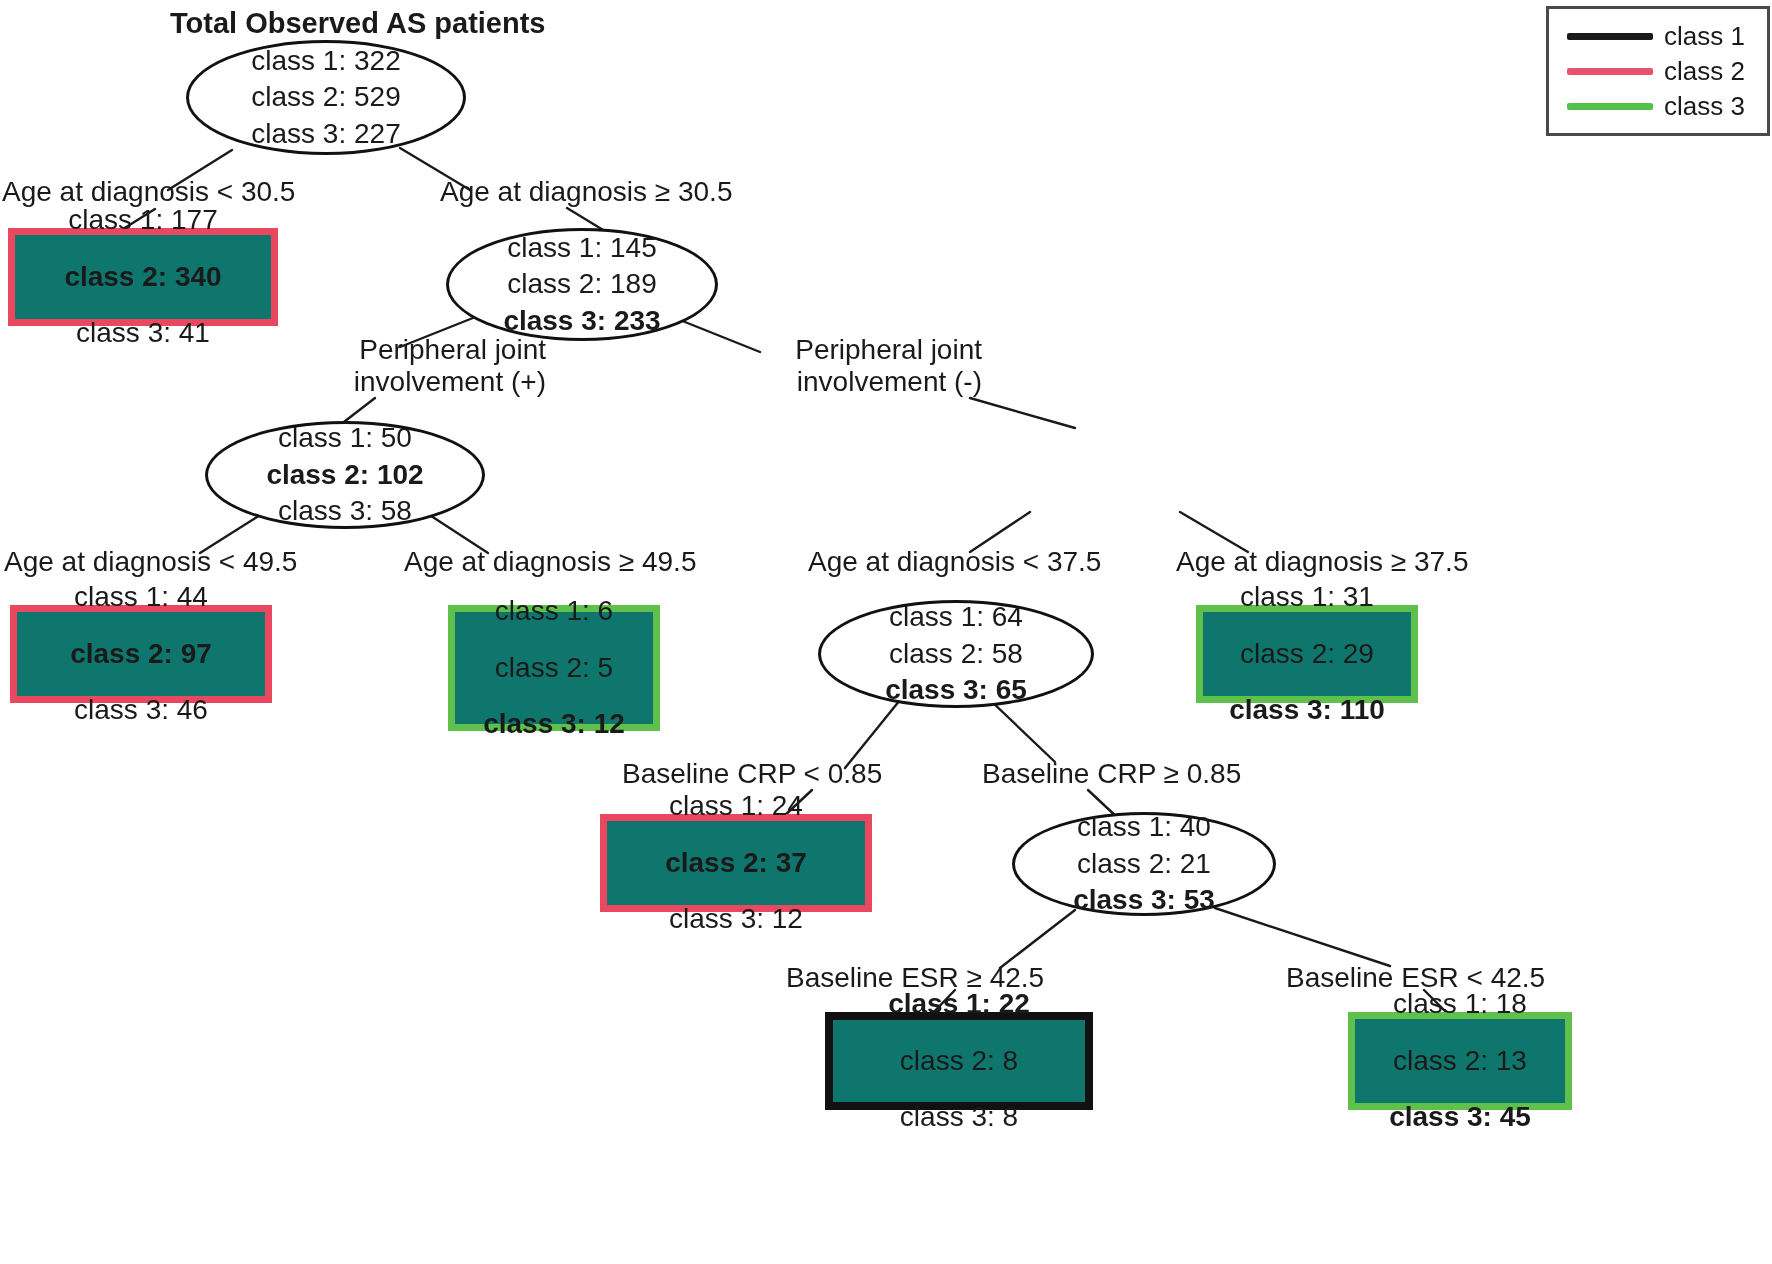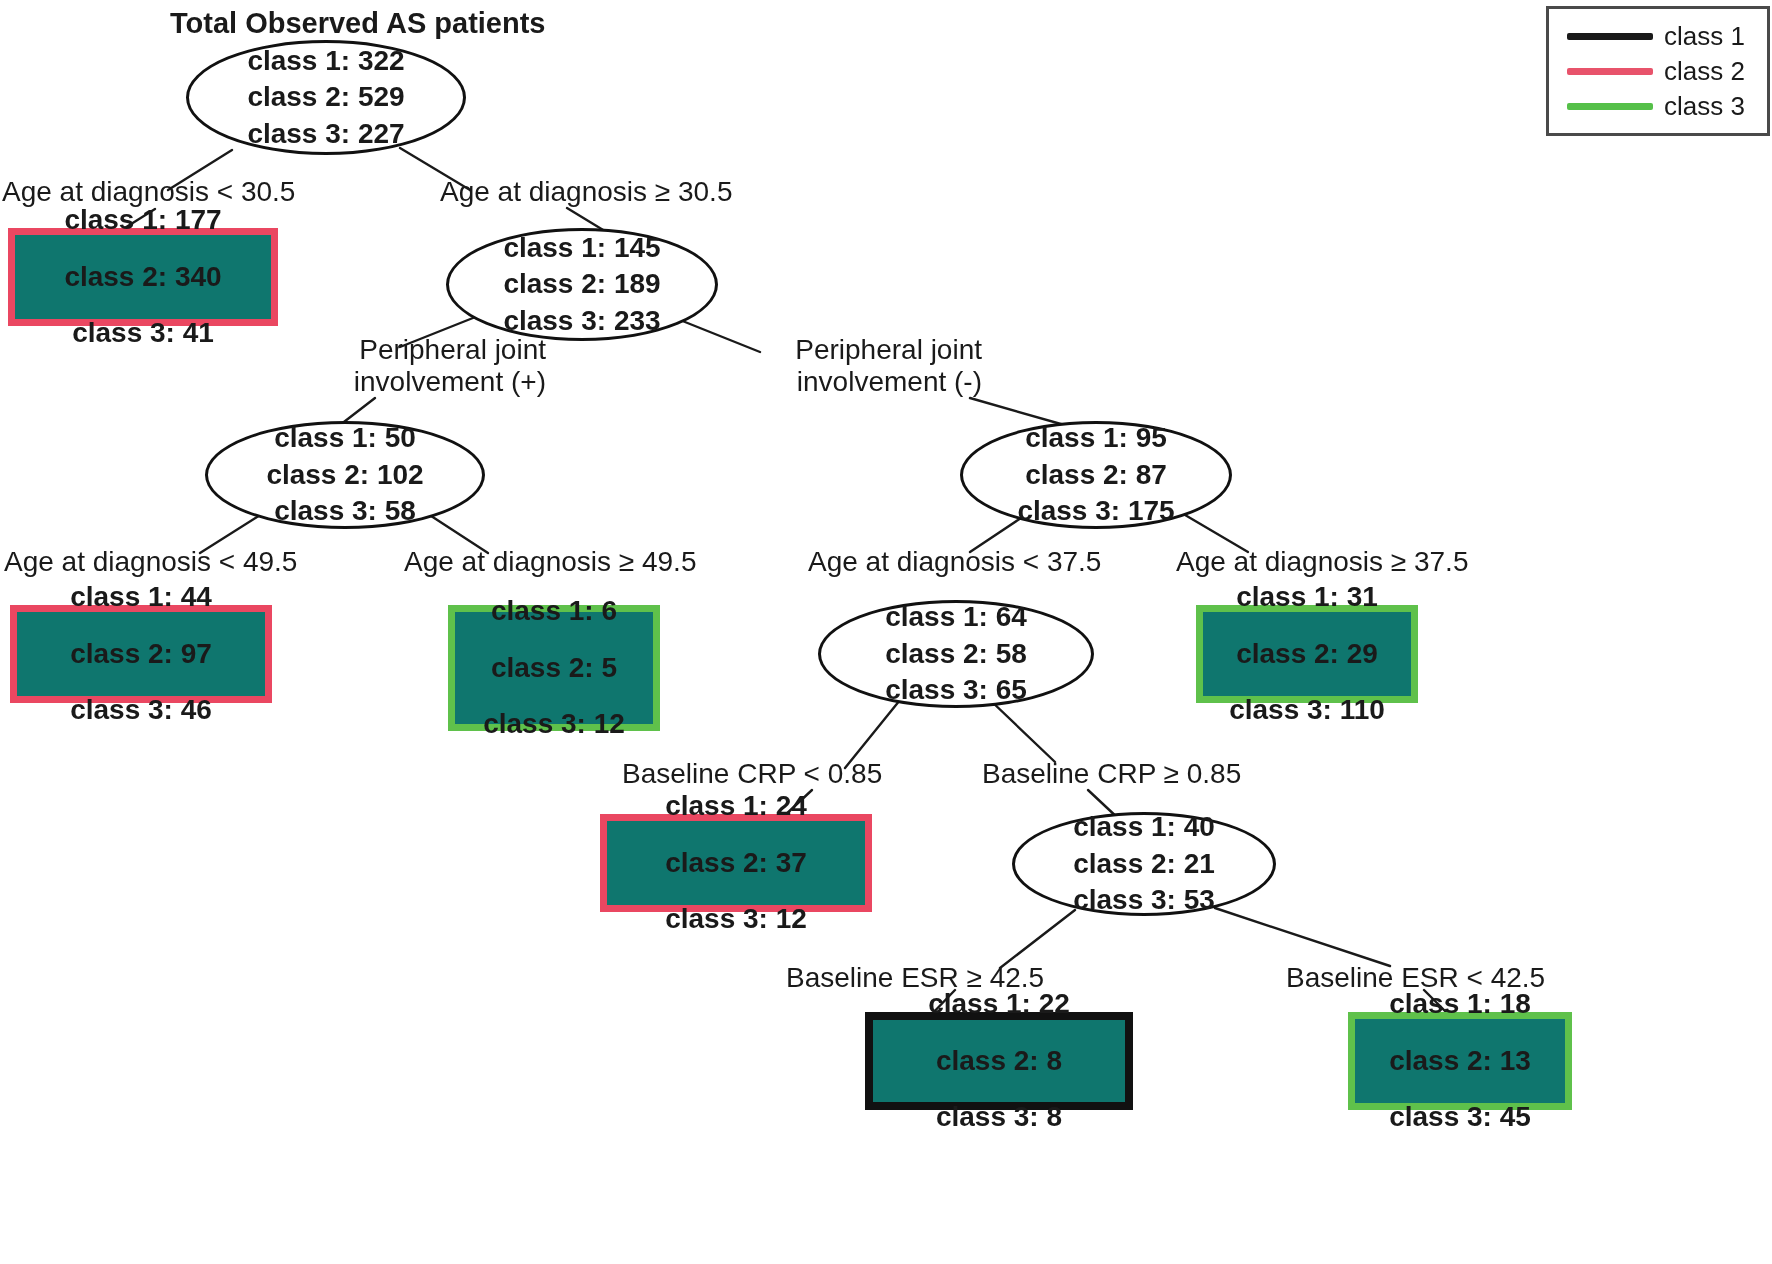--- a/index.html
+++ b/index.html
@@ -30,23 +30,23 @@
   }
   .leaf {
     background:#0f766e;
     display:flex; flex-direction:column;
     align-items:center; justify-content:center;
     text-align:center;
     gap:20px;
   }
   .leaf.red   { border:7px solid #ea4761; }
   .leaf.green { border:7px solid #5fc14b; }
-  .leaf.black { border:8px solid #111111;margin-left:40px; }
-
-  .row { font-size:28px; line-height:1.30; white-space:nowrap;font-weight:bold; }
+  .leaf.black { border:8px solid #111111; }
+
+  .row { font-size:28px; line-height:1.30; white-space:nowrap; }
   .row.bold { font-weight:bold; }
 
   .elabel {
     font-size:28px; line-height:1.16;
     white-space:nowrap; text-align:right;
   }
   .elabel.two { white-space:normal; }
 
   .legend {
     border:3px solid #4a4a4a;
@@ -154,25 +154,20 @@
     <span>Peripheral joint</span><br>
     <span>involvement (-)</span>
   </div>
 
   <div class="node" style="left:205px; top:421px; width:280px; height:108px;">
     <div class="row">class 1: 50</div>
     <div class="row bold">class 2: 102</div>
     <div class="row">class 3: 58</div>
   </div>
 
-  <div class="node" style="left:960px; top:421px; width:272px; height:108px;">
-    <div class="row">class 1: 95</div>
-    <div class="row">class 2: 87</div>
-    <div class="row bold">class 3: 175</div>
-  </div>
 
   <div class="elabel" style="left:4px; top:546px;">Age at diagnosis &lt; 49.5</div>
   <div class="elabel" style="left:404px; top:546px;">Age at diagnosis ≥ 49.5</div>
   <div class="elabel" style="left:808px; top:546px;">Age at diagnosis &lt; 37.5</div>
   <div class="elabel" style="left:1176px; top:546px;">Age at diagnosis ≥ 37.5</div>
 
   <div class="leaf red" style="left:10px; top:605px; width:262px; height:98px;">
     <div class="row">class 1: 44</div>
     <div class="row bold">class 2: 97</div>
     <div class="row">class 3: 46</div>

